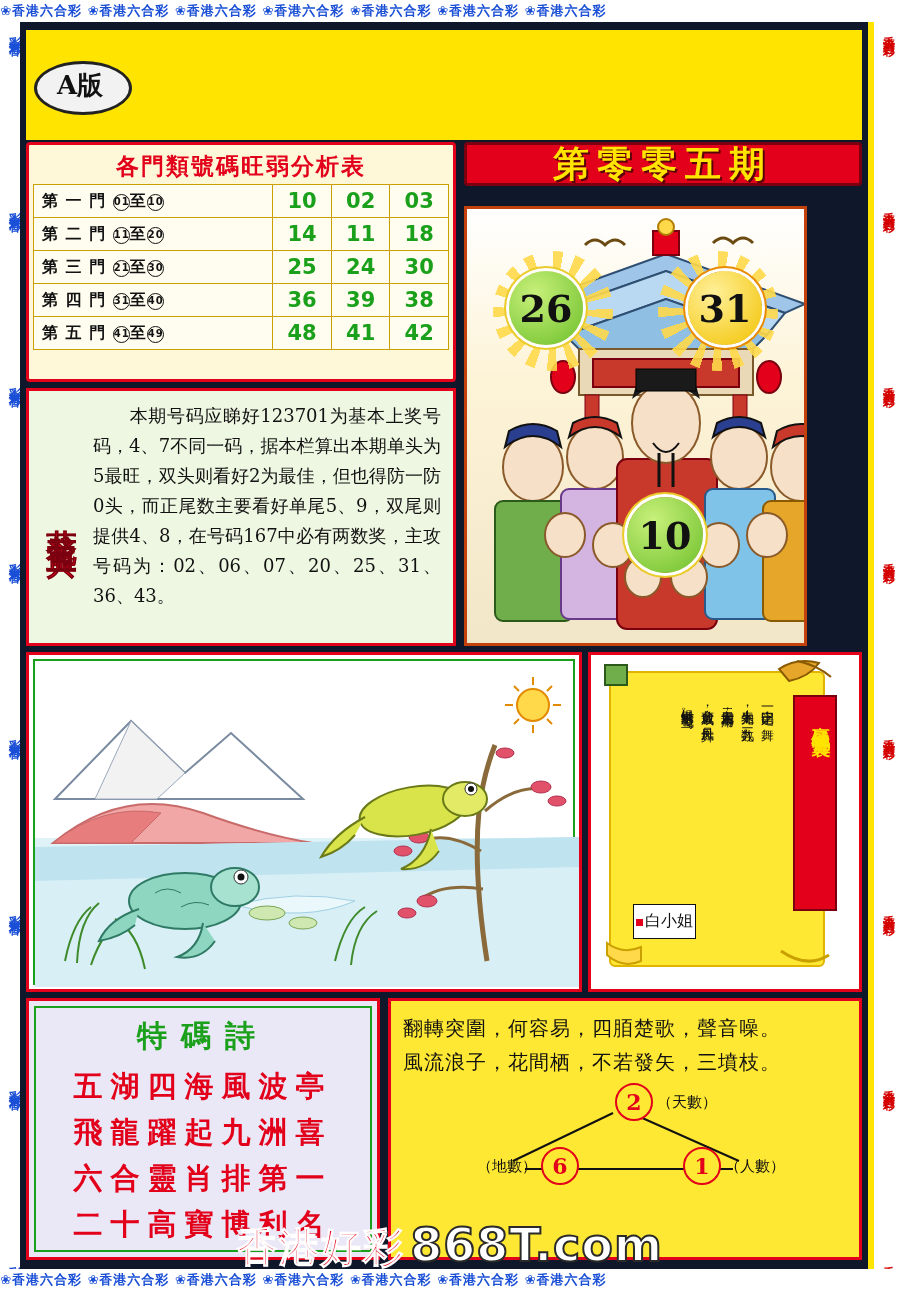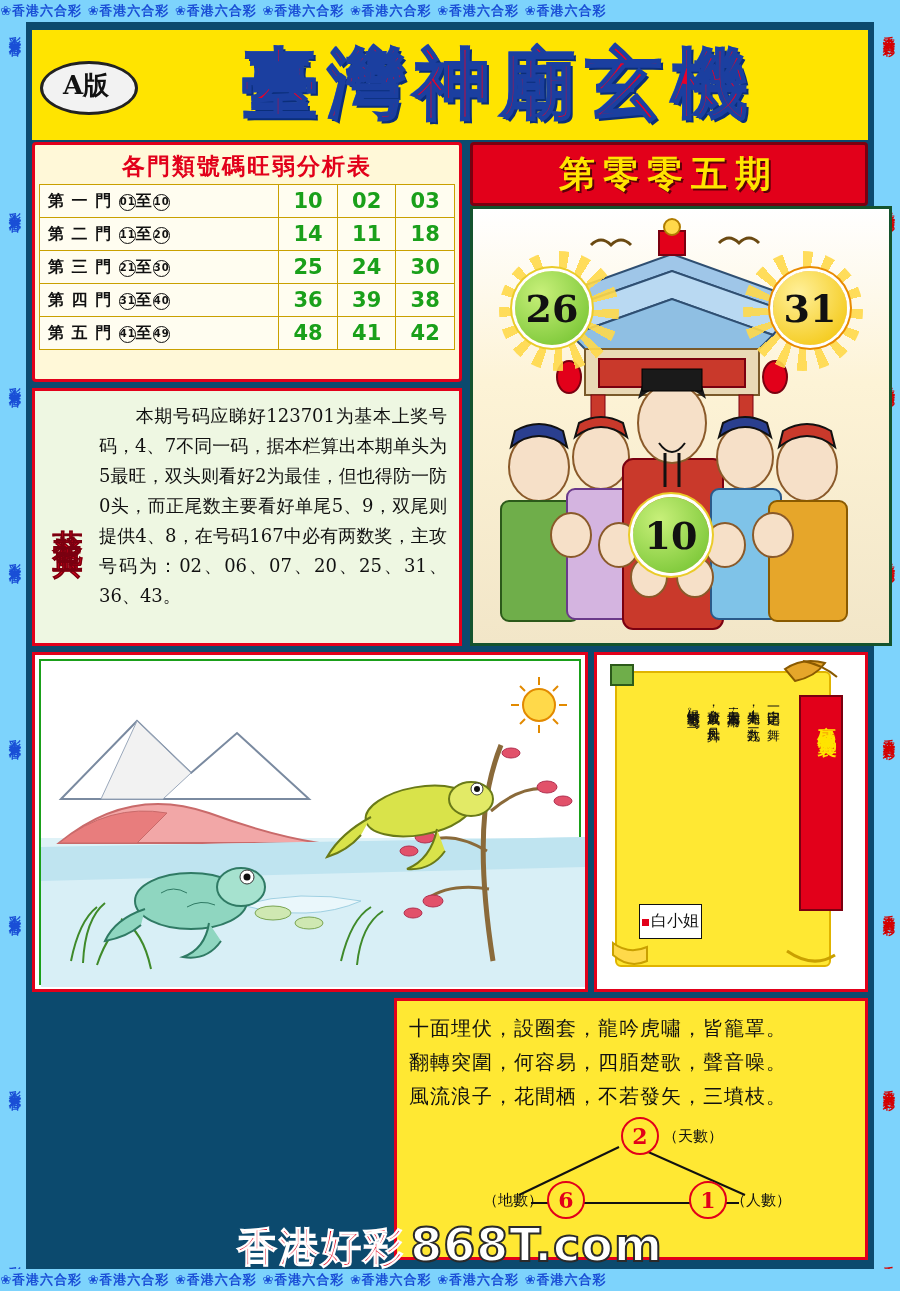--- a/index.html
+++ b/index.html
@@ -2,29 +2,29 @@
 <html><head>
 <meta charset="utf-8">
 <style>
   html,body{margin:0;padding:0;}
   body{
     width:900px;height:1291px;position:relative;overflow:hidden;
     font-family:"DejaVu Sans","Liberation Sans",sans-serif;
     background:#ffe400;
   }
   
-  .marquee{position:absolute;background:#7dd3fc;color:#1a4fd6;font-weight:bold;overflow:hidden;}
+  .marquee{position:absolute;background:#ffffff;color:#1a4fd6;font-weight:bold;overflow:hidden;}
   .marquee-top{left:0;top:0;width:900px;height:22px;line-height:22px;font-size:13px;letter-spacing:1px;white-space:nowrap;}
   .marquee-bottom{left:0;bottom:0;width:900px;height:22px;line-height:22px;font-size:13px;letter-spacing:1px;white-space:nowrap;}
   .marquee-left{left:0;top:22px;width:26px;height:1247px;}
   .marquee-right{right:0;top:22px;width:26px;height:1247px;}
   .vtext{writing-mode:vertical-rl;text-orientation:upright;font-size:12px;font-weight:bold;color:#d40000;line-height:26px;letter-spacing:2px;white-space:nowrap;}
   .vtext.blue{color:#1a4fd6;}
 
-  .stage{position:absolute;left:26px;top:22px;width:848px;height:1247px;background:#0c4a6e;}
+  .stage{position:absolute;left:20px;top:22px;width:848px;height:1247px;background:#0f172a;}
 
   
   .title-band{position:absolute;left:6px;top:8px;width:836px;height:110px;
     background:#ffe400;display:flex;align-items:center;}
   .a-badge{width:92px;height:60px;margin-left:8px;position:relative;}
   .a-badge .ell{position:absolute;left:0;top:6px;width:92px;height:48px;border-radius:50%;
      background:#f2f2f2;border:3px solid #222;}
   .a-badge .txt{position:absolute;left:0;top:6px;width:92px;height:48px;line-height:48px;text-align:center;
      font-size:26px;font-weight:bold;color:#111;font-family:"DejaVu Serif","Liberation Serif",serif;}
   .big-title{flex:1;text-align:center;font-size:76px;font-weight:bold;color:#e8002a;
@@ -38,27 +38,27 @@
   .tbl-title{text-align:center;font-size:23px;font-weight:bold;color:#e2001a;letter-spacing:2px;margin:2px 0 2px;
      font-family:"DejaVu Serif","Liberation Serif",serif;}
   table.an{width:100%;border-collapse:collapse;background:#fffdf0;}
   table.an th,table.an td{border:1px solid #c9a000;height:30px;text-align:center;font-size:18px;color:#111;font-weight:bold;}
   table.an th{font-size:19px;letter-spacing:3px;}
   table.an td.lbl{font-size:16px;letter-spacing:1px;text-align:left;padding-left:8px;white-space:nowrap;}
   table.an td.num{color:#1aa01a;font-size:21px;}
   .circ{display:inline-block;border:1px solid #111;border-radius:50%;width:15px;height:15px;line-height:14px;font-size:10px;text-align:right;vertical-align:1px;}
 
   
-  .period-box{left:444px;top:120px;width:398px;height:64px;background:#e2001a;border:3px solid #7a0010;border-radius:4px;
+  .period-box{left:444px;top:120px;width:398px;height:44px;background:#e2001a;border:3px solid #7a0010;border-radius:4px;
      display:flex;align-items:center;justify-content:center;}
   .period-text{font-size:36px;font-weight:bold;color:#ffe400;letter-spacing:8px;
      font-family:"DejaVu Serif","Liberation Serif",serif;text-shadow:2px 2px 0 #5a0008;}
 
   
-  .pic-temple{left:444px;top:184px;width:422px;height:440px;border:3px solid #14532d;background:#f6f2e6;overflow:hidden;}
+  .pic-temple{left:444px;top:184px;width:343px;height:440px;border:3px solid #c2410c;background:#f6f2e6;overflow:hidden;}
   .sky{position:absolute;left:0;top:0;width:100%;height:100%;
      background:linear-gradient(#ffffff 0%,#fdf3d6 40%,#f2e6c8 100%);}
   .ball{position:absolute;border-radius:50%;display:flex;align-items:center;justify-content:center;
      font-size:38px;font-weight:bold;color:#111;font-family:"DejaVu Serif","Liberation Serif",serif;}
   .ball.g{background:radial-gradient(circle at 35% 30%,#c8f07a,#6cbf2a);box-shadow:0 0 0 3px #fff,0 0 0 5px #eacb2a;}
   .ball.y{background:radial-gradient(circle at 35% 30%,#fff09a,#f2c200);box-shadow:0 0 0 3px #fff,0 0 0 5px #e88a00;}
   .rays{position:absolute;width:120px;height:120px;border-radius:50%;
      background:conic-gradient(#ffd94a 0 10deg,transparent 10deg 22deg,#ffd94a 22deg 32deg,transparent 32deg 44deg,#ffd94a 44deg 54deg,transparent 54deg 66deg,#ffd94a 66deg 76deg,transparent 76deg 88deg,#ffd94a 88deg 98deg,transparent 98deg 110deg,#ffd94a 110deg 120deg,transparent 120deg 132deg,#ffd94a 132deg 142deg,transparent 142deg 154deg,#ffd94a 154deg 164deg,transparent 164deg 176deg,#ffd94a 176deg 186deg,transparent 186deg 198deg,#ffd94a 198deg 208deg,transparent 208deg 220deg,#ffd94a 220deg 230deg,transparent 230deg 242deg,#ffd94a 242deg 252deg,transparent 252deg 264deg,#ffd94a 264deg 274deg,transparent 274deg 286deg,#ffd94a 286deg 296deg,transparent 296deg 308deg,#ffd94a 308deg 318deg,transparent 318deg 330deg,#ffd94a 330deg 340deg,transparent 340deg 360deg);
      opacity:.9;}
 
@@ -152,21 +152,20 @@
   </div>
 </div>
 
 <div class="stage">
 
   <div class="title-band">
     <div class="a-badge">
       <div class="ell"></div>
       <div class="txt">A版</div>
     </div>
-    <div class="big-title">臺灣神廟玄機</div>
   </div>
 
   <div class="panel tbl-panel">
     <div class="tbl-title">各門類號碼旺弱分析表</div>
     <table class="an">
       <tbody>
       <tr>
         <td class="lbl">
           <span>第 一 門</span>
           <span class="circ">01</span>至<span class="circ">10</span>
@@ -387,23 +386,31 @@
     </div>
     <svg width="268" height="334" viewBox="0 0 268 334" style="position:absolute;left:0;top:0;">
       <rect x="14" y="10" width="22" height="20" fill="#6fae4a" stroke="#2c5a1a" stroke-width="2"></rect>
       <path d="M188 14 q18 -12 40 -6 q-10 14 -30 18 Z" fill="#e6a62a" stroke="#8a5a00" stroke-width="2"></path>
       <path d="M206 6 q20 4 34 16" fill="none" stroke="#8a5a00" stroke-width="2"></path>
       <path d="M16 300 q16 14 34 6 l0 -14 q-18 8 -34 -4 Z" fill="#ffd94a" stroke="#c9a000" stroke-width="2"></path>
       <path d="M190 296 q26 18 48 4" fill="none" stroke="#c9a000" stroke-width="3"></path>
     </svg>
   </div>
 
+  <div class="panel poem-panel">
+    <div class="poem-inner">
+      <div class="poem-head">特碼詩</div>
+      <div class="poem-line">五湖四海風波亭</div>
+      <div class="poem-line">飛龍躍起九洲喜</div>
+      <div class="poem-line">六合靈肖排第一</div>
+      <div class="poem-line">二十高寶博利名</div>
+    </div>
+  </div>
 
   <div class="panel txt-panel">
-    <div class="tp-line">十面埋伏，設圈套，龍吟虎嘯，皆籠罩。</div>
     <div class="tp-line">翻轉突圍，何容易，四脜楚歌，聲音噪。</div>
     <div class="tp-line">風流浪子，花間栖，不若發矢，三墳枝。</div>
 
     <div class="tri">
       <svg width="450" height="110" viewBox="0 0 450 110">
         <line x1="210" y1="30" x2="110" y2="78" stroke="#111" stroke-width="2"></line>
         <line x1="228" y1="30" x2="336" y2="78" stroke="#111" stroke-width="2"></line>
         <line x1="122" y1="86" x2="330" y2="86" stroke="#111" stroke-width="2"></line>
       </svg>
       <div class="top">

